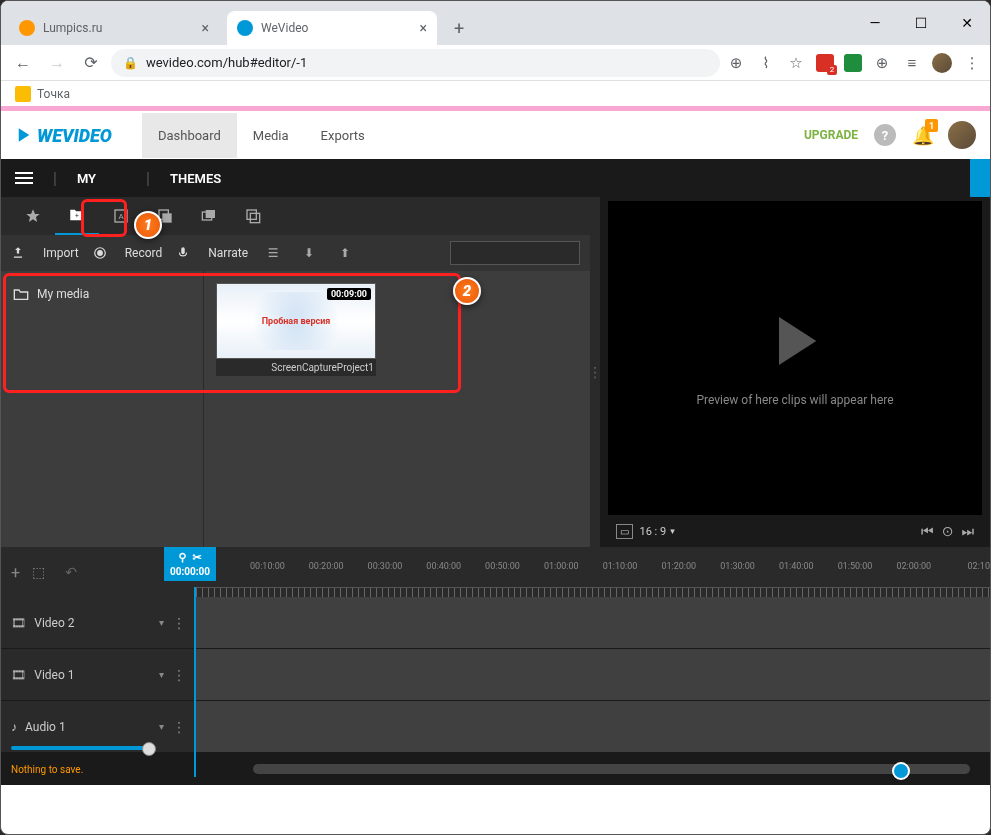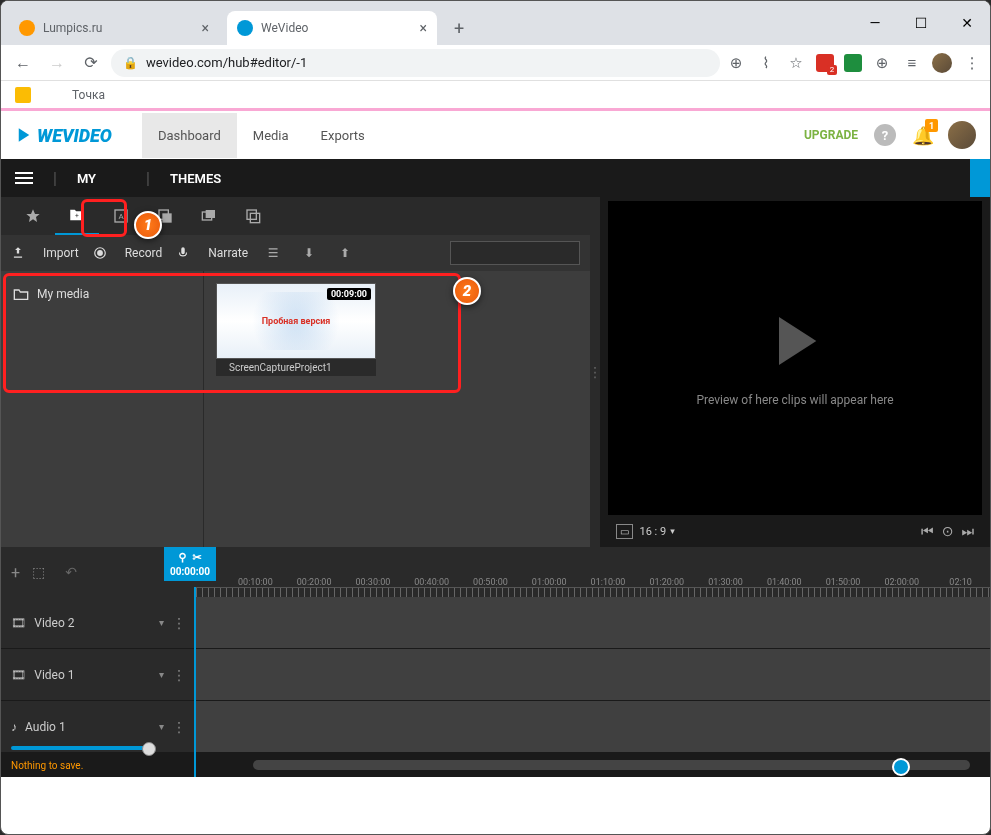--- a/index.html
+++ b/index.html
@@ -16,21 +16,21 @@
 .addrbar { height: 36px; background: #fff; border-bottom: 1px solid #e0e0e0; display: flex; align-items: center; padding: 0 8px; gap: 6px; }
 .navbtn { width: 28px; height: 28px; display: flex; align-items: center; justify-content: center; color: #5f6368; font-size: 16px; border-radius: 50%; }
 .omnibox { flex: 1; display: flex; align-items: center; background: #f1f3f4; border-radius: 14px; height: 28px; padding: 0 12px; font-size: 13px; color: #202124; }
 .omnibox .lock { margin-right: 8px; color: #5f6368; font-size: 12px; }
 .addr-icons { display: flex; gap: 10px; align-items: center; }
 .addr-icon { width: 20px; height: 20px; display: flex; align-items: center; justify-content: center; color: #5f6368; font-size: 15px; }
 .ext-badge { width: 18px; height: 18px; background: #d93025; border-radius: 3px; position: relative; }
 .ext-badge.green { background: #1e8e3e; }
 .ext-badge .num { position: absolute; bottom: -3px; right: -3px; background: #d93025; color: #fff; font-size: 8px; width: 10px; height: 10px; border-radius: 2px; display: flex; align-items: center; justify-content: center; }
 .profile { width: 20px; height: 20px; border-radius: 50%; background: linear-gradient(135deg, #8b6f47, #5a4a38); }
-.bookmarks { height: 30px; background: #fff; border-bottom: 3px solid #f9a8d4; display: flex; align-items: center; padding: 0 14px; font-size: 12px; color: #5f6368; gap: 35px; }
+.bookmarks { height: 30px; background: #fff; border-bottom: 5px solid #f9a8d4; display: flex; align-items: center; padding: 0 14px; font-size: 12px; color: #5f6368; }
 .bookmarks .bm-icon { width: 16px; height: 16px; background: #fbbc04; margin-right: 6px; border-radius: 2px; }
 .wevideo-header { height: 48px; background: #fff; display: flex; align-items: center; padding: 0 14px; }
 .wevideo-logo { font-weight: 900; font-style: italic; font-size: 18px; color: #0098d7; display: flex; align-items: center; gap: 4px; }
 .wevideo-logo svg { width: 18px; height: 18px; }
 .wv-nav { display: flex; margin-left: 30px; }
 .wv-nav-item { padding: 15px 16px; font-size: 13px; color: #555; cursor: pointer; }
 .wv-nav-item.active { background: #e8e8e8; }
 .wv-header-right { margin-left: auto; display: flex; align-items: center; gap: 16px; }
 .upgrade { color: #7cb342; font-weight: 700; font-size: 12px; }
 .help-icon { width: 22px; height: 22px; border-radius: 50%; background: #bbb; color: #fff; display: flex; align-items: center; justify-content: center; font-size: 13px; font-weight: bold; }
@@ -54,52 +54,52 @@
 .search-box input { flex: 1; background: none; border: none; outline: none; color: #fff; font-size: 11px; }
 .media-content { flex: 1; display: flex; background: #3d3d3d; position: relative; }
 .folder-tree { width: 203px; background: #3d3d3d; padding: 12px; border-right: 1px solid #2a2a2a; }
 .folder-item { display: flex; align-items: center; gap: 8px; color: #ddd; font-size: 12px; padding: 4px 0; }
 .media-grid { flex: 1; padding: 12px; }
 .clip-thumb { width: 160px; position: relative; }
 .clip-img { width: 160px; height: 76px; background: linear-gradient(180deg, #e8f0f8 0%, #fff 50%, #e8f0f8 100%); position: relative; display: flex; align-items: center; justify-content: center; border: 1px solid #555; }
 .clip-img::before { content: ""; position: absolute; inset: 8px 12px; background: radial-gradient(circle, rgba(0,100,200,0.15) 10%, transparent 60%); }
 .clip-redtext { color: #d93025; font-size: 9px; font-weight: bold; z-index: 1; text-align: center; }
 .clip-duration { position: absolute; top: 4px; right: 4px; background: #000; color: #fff; font-size: 9px; padding: 1px 4px; border-radius: 2px; font-weight: bold; }
-.clip-name { background: #2a2a2a; color: #ccc; font-size: 10px; padding: 3px 13px; }
+.clip-name { background: #2a2a2a; color: #ccc; font-size: 10px; padding: 3px 2px; text-align: right; }
 .highlight-box { position: absolute; border: 3px solid #ff2020; border-radius: 6px; pointer-events: none; }
 .callout { position: absolute; width: 28px; height: 28px; background: radial-gradient(circle, #ff7b1a, #e8590c); border: 2px solid #fff; border-radius: 50%; color: #fff; font-weight: 900; font-size: 15px; display: flex; align-items: center; justify-content: center; z-index: 20; box-shadow: 0 2px 6px rgba(0,0,0,0.5); font-style: italic; }
 .divider-handle { width: 10px; background: #2a2a2a; display: flex; align-items: center; justify-content: center; cursor: col-resize; }
 .divider-handle::before { content: "⋮"; color: #666; font-size: 14px; }
 .preview-panel { flex: 1; background: #1a1a1a; display: flex; flex-direction: column; padding: 4px 8px 0 8px; }
 .preview-area { flex: 1; background: #000; display: flex; flex-direction: column; align-items: center; justify-content: center; color: #888; font-size: 12px; }
 .preview-play { width: 64px; height: 64px; margin-bottom: 20px; }
 .preview-controls { height: 32px; display: flex; align-items: center; padding: 0 8px; color: #ccc; font-size: 11px; }
 .aspect-box { border: 1px solid #888; padding: 1px 3px; margin-right: 6px; font-size: 10px; }
 .playback-btns { margin-left: auto; display: flex; gap: 8px; font-size: 14px; color: #aaa; }
 .timeline-section { background: #2a2a2a; }
 .timeline-header { height: 50px; display: flex; align-items: center; padding: 0 10px; background: #2a2a2a; position: relative; }
 .tl-add { color: #888; font-size: 16px; margin-right: 12px; }
 .tl-icon { color: #888; font-size: 14px; margin-right: 20px; }
 .undo-icon { color: #666; font-size: 14px; margin-right: 10px; }
 .playhead-flag { position: absolute; left: 163px; top: 0; background: #0098d7; color: #fff; font-size: 10px; padding: 4px 6px; display: flex; flex-direction: column; align-items: center; gap: 2px; font-weight: bold; }
 .playhead-flag .icons { display: flex; gap: 6px; font-size: 11px; }
 .time-ruler { position: absolute; left: 225px; right: 0; top: 14px; display: flex; color: #888; font-size: 9px; }
-.time-tick { width: 60px; text-align: center; margin-top: 16px; }
+.time-tick { width: 60px; text-align: right; }
 .ruler-ticks { position: absolute; left: 195px; right: 0; bottom: 0; height: 10px; background: repeating-linear-gradient(90deg, #666 0 1px, transparent 1px 6px); border-top: 1px solid #555; }
 .playhead-line { position: absolute; left: 193px; top: 586px; width: 2px; height: 190px; background: #0098d7; z-index: 10; }
 .track { height: 52px; display: flex; align-items: center; border-bottom: 1px solid #1a1a1a; background: #333; }
 .track-header { width: 195px; height: 100%; background: #2a2a2a; display: flex; align-items: center; padding: 0 10px; gap: 8px; color: #ccc; font-size: 12px; }
 .track-header .track-icon { font-size: 12px; }
 .track-header .caret { margin-left: auto; color: #888; font-size: 10px; }
 .track-header .dots { color: #888; font-size: 14px; }
 .track-body { flex: 1; height: 100%; background: #404040; }
 .audio-track { position: relative; }
 .volume-slider { position: absolute; left: 10px; bottom: 2px; width: 140px; height: 4px; background: #0098d7; border-radius: 2px; }
 .volume-slider::after { content: ""; position: absolute; right: -5px; top: -4px; width: 12px; height: 12px; background: #ddd; border-radius: 50%; border: 1px solid #888; }
-.footer-bar { height: 24px; display: flex; align-items: center; background: #1a1a1a; padding: 0 10px; }
+.footer-bar { height: 32px; display: flex; align-items: center; background: #1a1a1a; padding: 0 10px; }
 .save-status { color: #ff9800; font-size: 10px; }
 .h-scroll { flex: 1; height: 10px; background: #444; margin: 0 10px 0 170px; border-radius: 5px; position: relative; }
 .h-scroll::after { content: ""; position: absolute; right: 60px; top: -2px; width: 14px; height: 14px; background: #0098d7; border-radius: 50%; border: 2px solid #fff; }
 svg { display: block; }
 </style>
 </head>
 <body>
 
 <div class="window-frame">
 

